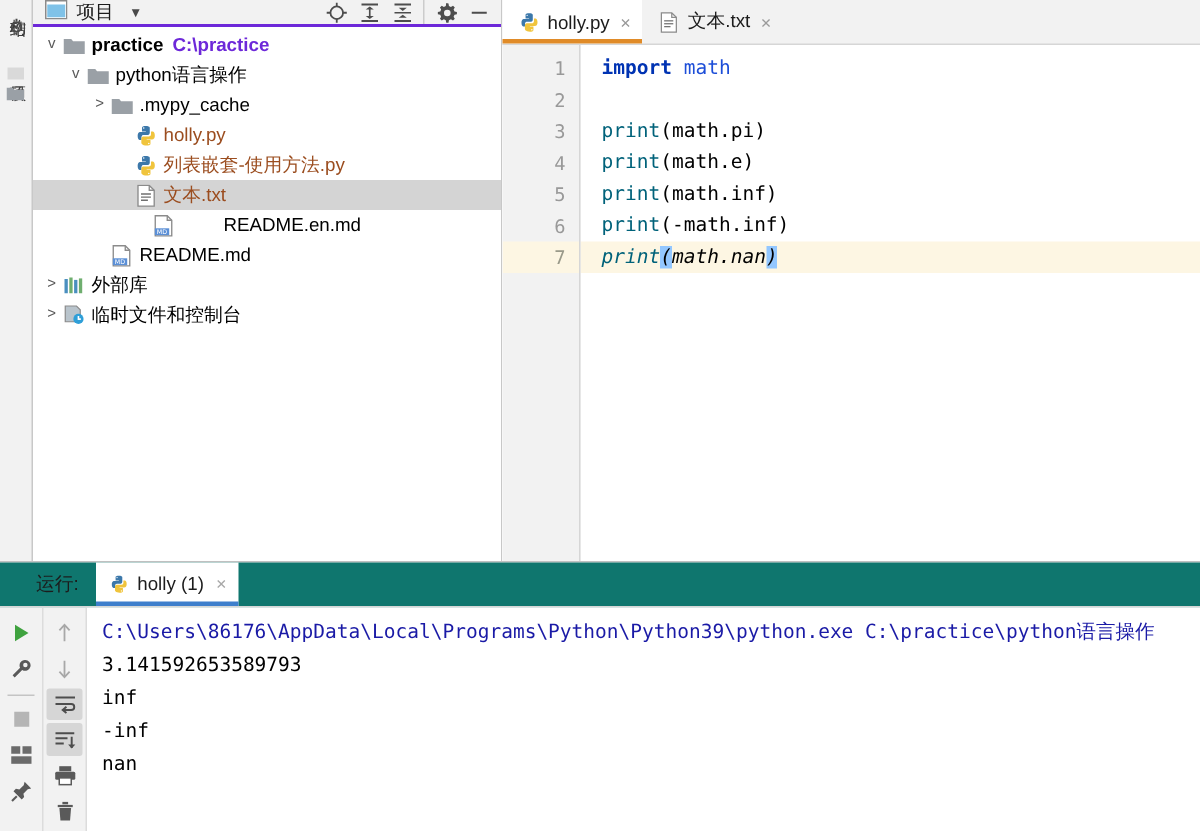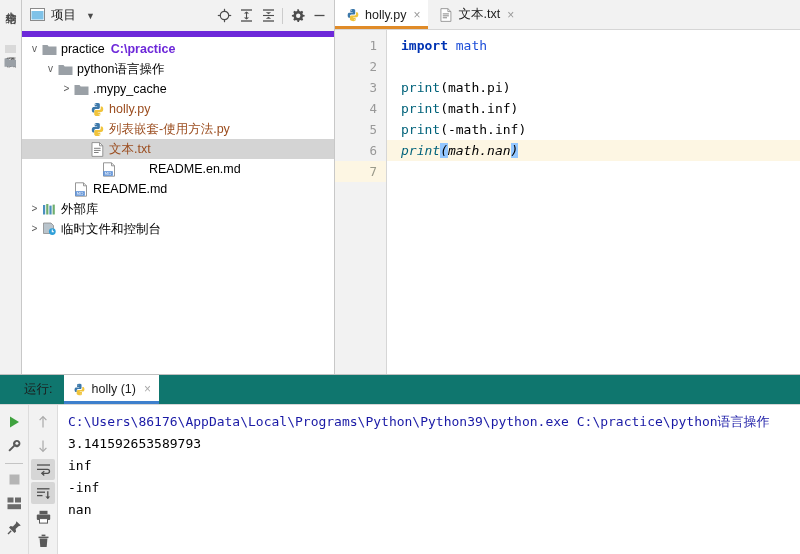--- a/index.html
+++ b/index.html
@@ -66,23 +66,23 @@
     width: 313px;
     flex: 0 0 313px;
     background: #ffffff;
     display: flex;
     flex-direction: column;
     box-sizing: border-box;
     border-right: 1px solid #c8c8c8;
     position: relative;
   }
   .project-header {
-    height: 37px;
+    height: 18px;
     background: #f2f2f2;
-    border-bottom: 6px solid #6d28d9;
+    border-bottom: 2px solid #6d28d9;
     display: flex;
     align-items: center;
     padding: 0 4px 0 8px;
     box-sizing: border-box;
   }
   .ph-title {
     font-size: 12.5px;
     color: #1c1c1c;
     margin-left: 6px;
     white-space: nowrap;
@@ -137,21 +137,21 @@
   }
   .ticon {
     width: 16px;
     min-width: 16px;
     height: 16px;
     margin-right: 4px;
     display: inline-flex;
     align-items: center;
     justify-content: center;
   }
-  .tlabel-bold { font-weight: normal; }
+  .tlabel-bold { font-weight: bold; }
   .tsub {
     color: #6d28d9;
     margin-left: 6px;
     font-weight: bold;
   }
   .tlabel-orange { color: #9b4d1f; }
 
   
   .editor-pane {
     flex: 1 1 auto;
@@ -624,20 +624,21 @@
           <div class="gline">4</div>
           <div class="gline">5</div>
           <div class="gline">6</div>
           <div class="gline caret-line">7</div>
         </div>
 
         <div class="code-area">
           <div class="cline"><span class="kw">import</span><span class="ident"> math</span></div>
           <div class="cline"><span class="ident"></span></div>
           <div class="cline"><span class="fn">print</span><span class="punct">(math.pi)</span></div>
+          <div class="cline"><span class="fn">print</span><span class="punct">(math.e)</span></div>
           <div class="cline"><span class="fn">print</span><span class="punct">(math.inf)</span></div>
           <div class="cline"><span class="fn">print</span><span class="punct">(-math.inf)</span></div>
           <div class="cline caret-line"><span class="fn">print</span><span class="punct paren-match">(</span><span class="punct">math.nan</span><span class="punct paren-match">)</span></div>
         </div>
 
         <div class="edge-marks"></div>
       </div>
     </div>
   </div>
 

